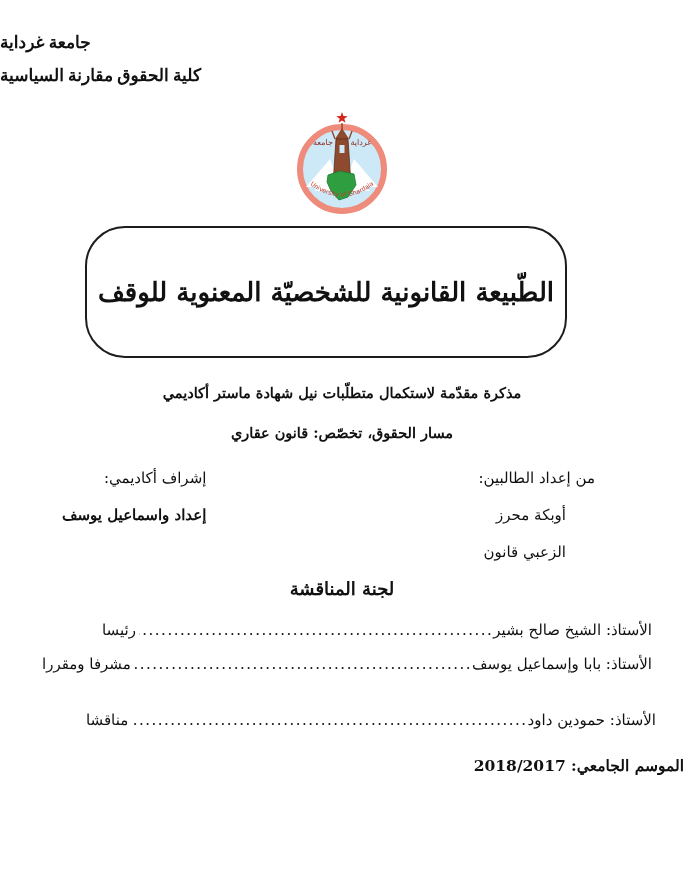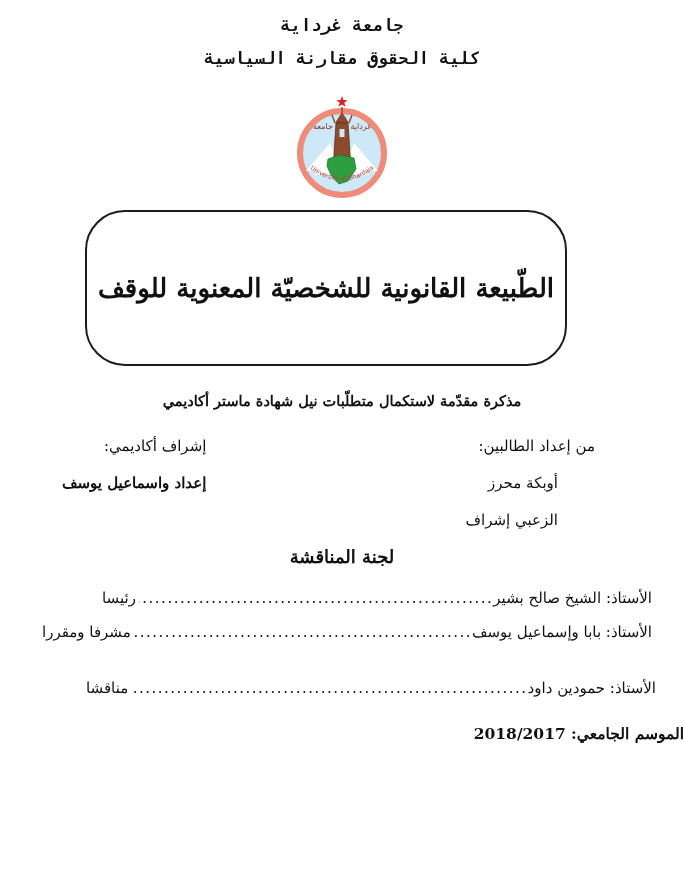--- a/index.html
+++ b/index.html
@@ -2,42 +2,42 @@
 <html lang="ar"><head>
 <meta charset="utf-8">
 <style>
   html,body{margin:0;padding:0;background:#888;}
   .page{
     width:684px;height:887px;background:#ffffff;margin:0 auto;
     font-family:"DejaVu Serif","Liberation Serif",serif;
     color:#111;direction:rtl;overflow:hidden;position:relative;
   }
   
-  .header{padding-top:10px;text-align:center;
-    font-family:Liberation Mono, monospace;font-weight:700;}
+  .header{padding-top:26px;text-align:left;
+    font-family:Liberation Serif, serif;font-weight:700;}
   .header p{margin:0;font-size:17px;line-height:33px;}
   
   .logo-wrap{text-align:center;margin-top:18px;height:106px;}
   
   .title-box{
-    margin:10px 117px 0 85px;height:156px;
+    margin:10px 117px 0 85px;height:132px;
     border:2px solid #1c1c1c;border-radius:40px;
     display:flex;flex-direction:column;justify-content:center;
     text-align:center;box-sizing:border-box;
   }
   .title-line{font-size:26px;font-weight:700;line-height:30px;margin:16px 0;}
   
   .subtitle{text-align:center;margin-top:24px;font-weight:700;}
   .subtitle p{margin:0;font-size:14.5px;line-height:22px;}
   .subtitle p + p{margin-top:18px;}
   
   .byline{display:flex;justify-content:space-between;align-items:flex-start;
     margin-top:24px;padding:0 89px 0 62px;font-size:15px;}
   .byline p{margin:0;line-height:20px;}
-  .students .student{margin-top:17px;margin-left:0;padding-left:0;margin-right:37px;}
+  .students .student{margin-top:17px;margin-left:0;padding-left:0;margin-right:29px;}
   .supervisor{text-align:right;}
   .supervisor .supervisor-name{margin-top:17px;font-weight:700;}
   
   .committee-heading{margin:16px 0 0 0;text-align:center;
     font-size:18px;font-weight:700;line-height:22px;}
   .committee{margin-top:20px;}
   .c-row{display:flex;align-items:baseline;font-size:15px;line-height:20px;}
   .c-row:nth-of-type(1){padding:0 32px 0 102px;margin-bottom:14px;}
   .c-row:nth-of-type(2){padding:0 32px 0 42px;margin-bottom:36px;}
   .c-row:nth-of-type(3){padding:0 28px 0 86px;}
@@ -84,27 +84,28 @@
       </text>
     </svg>
   </div>
 
   <div class="title-box">
     <div class="title-line">الطّبيعة القانونية للشخصيّة المعنوية للوقف</div>
   </div>
 
   <div class="subtitle">
     <p>مذكرة مقدّمة لاستكمال متطلّبات نيل شهادة ماستر أكاديمي</p>
+    <p>مسار الحقوق، تخصّص: قانون عقاري</p>
   </div>
 
   <div class="byline">
     <div class="students">
       <p class="label">من إعداد الطالبين:</p>
       <p class="student">أوبكة محرز</p>
-      <p class="student">الزعبي إشراف</p>
+      <p class="student">الزعبي قانون</p>
     </div>
     <div class="supervisor">
       <p class="label">إشراف أكاديمي:</p>
       <p class="supervisor-name">إعداد واسماعيل يوسف</p>
     </div>
   </div>
 
   <h2 class="committee-heading">لجنة المناقشة</h2>
 
   <div class="committee">

